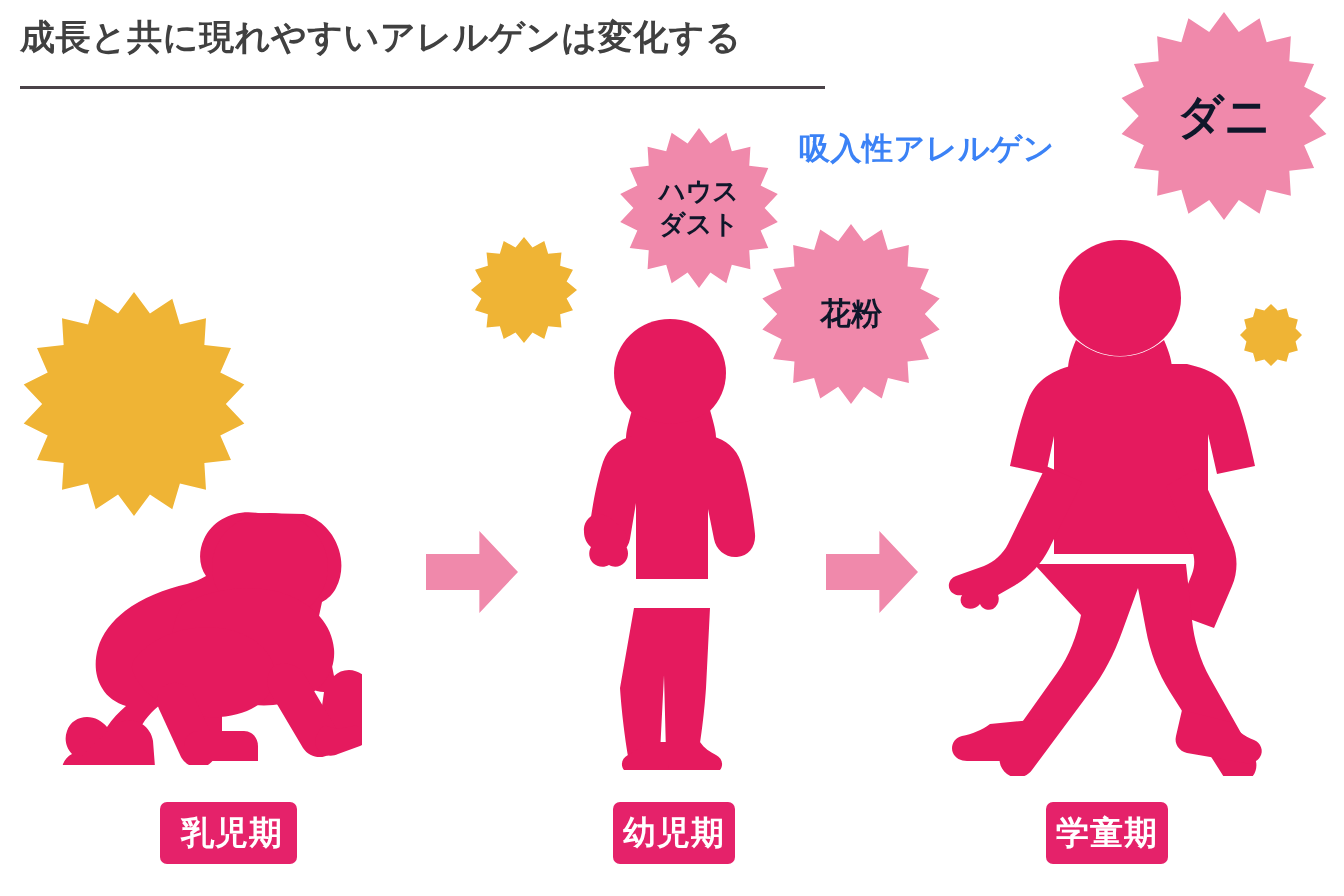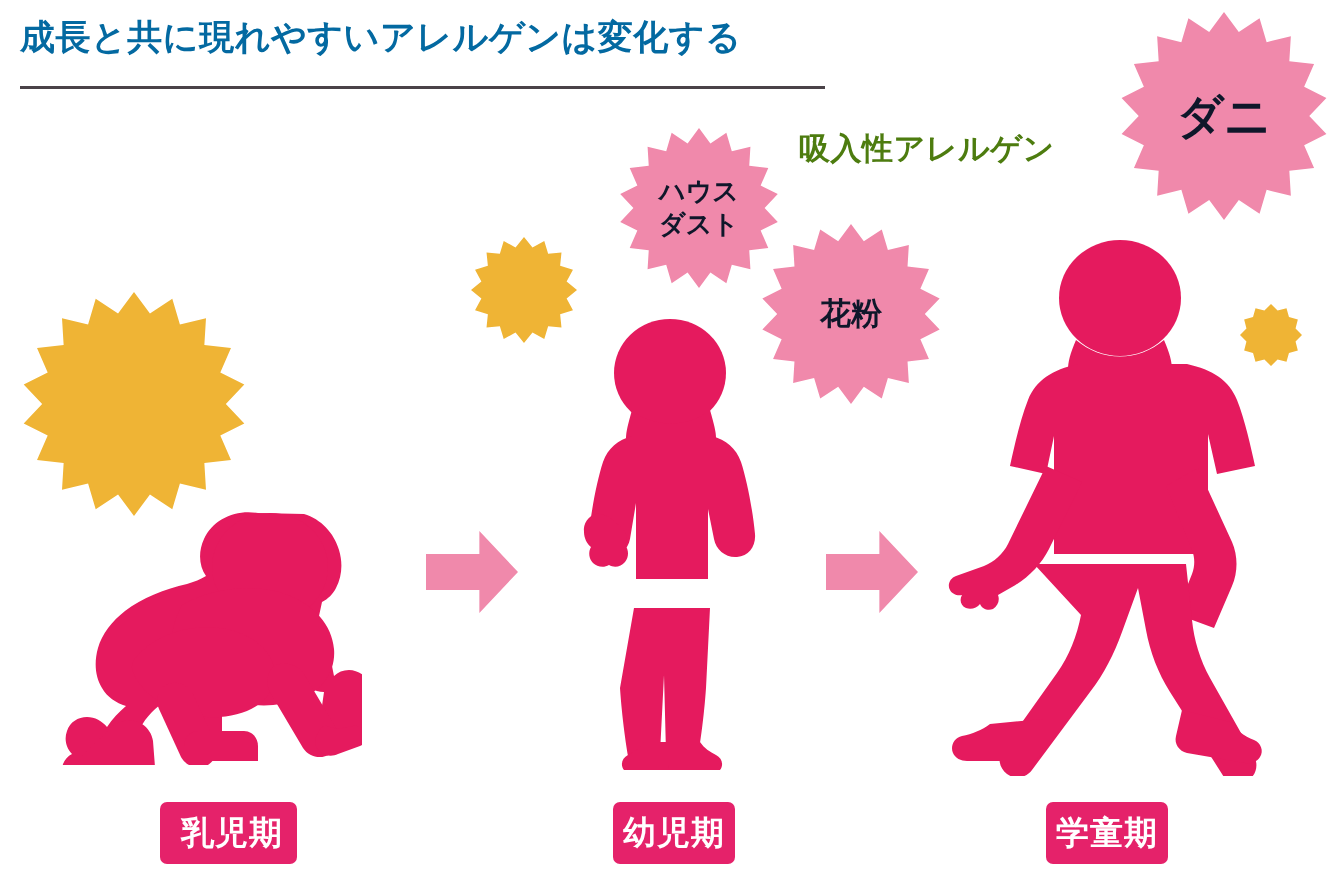--- a/index.html
+++ b/index.html
@@ -18,41 +18,41 @@
     overflow: hidden;
   }
 
   
   .title {
     position: absolute;
     left: 20px;
     top: 14px;
     font-size: 35px;
     font-weight: 700;
-    color: #0369a1;
+    color: #404040;
     letter-spacing: 0.5px;
     white-space: nowrap;
   }
   .title-rule {
     position: absolute;
     left: 20px;
     top: 86px;
     width: 805px;
     height: 3px;
     background: #4a4248;
   }
 
   
   .section-heading {
     position: absolute;
     left: 799px;
     top: 128px;
     font-size: 31px;
     font-weight: 700;
-    color: #4d7c0f;
+    color: #3b82f6;
     white-space: nowrap;
     letter-spacing: 0.5px;
   }
 
   
   .burst {
     position: absolute;
     display: flex;
     align-items: center;
     justify-content: center;

